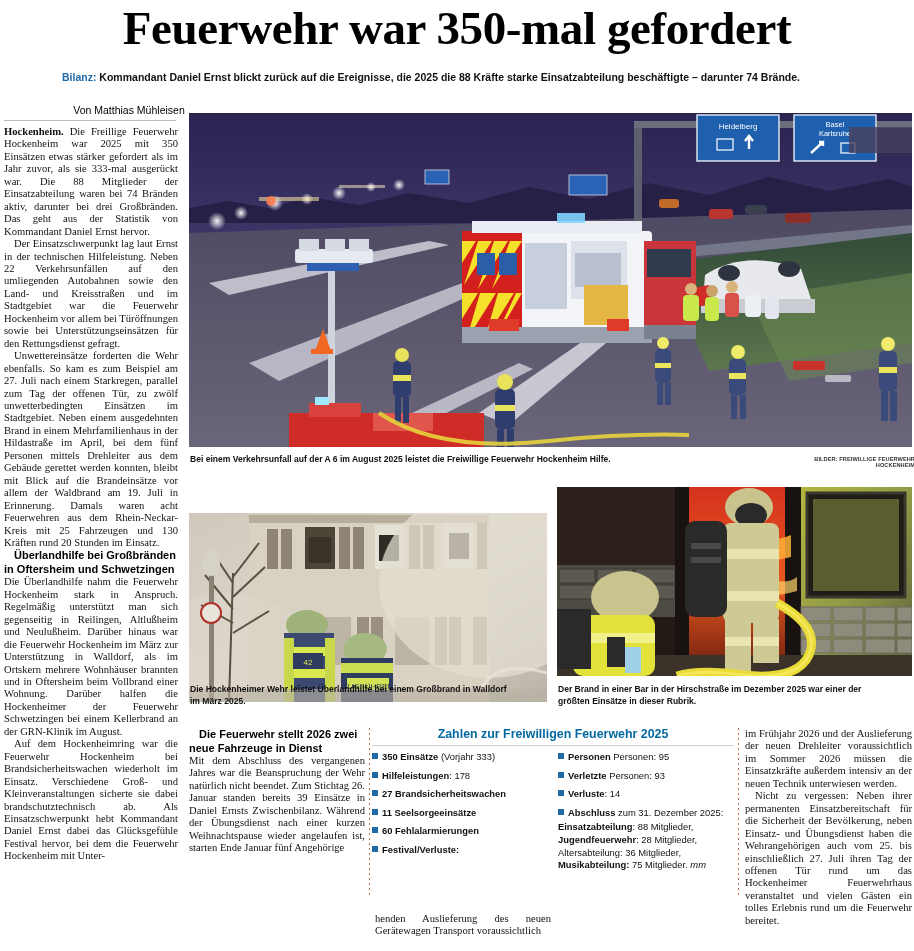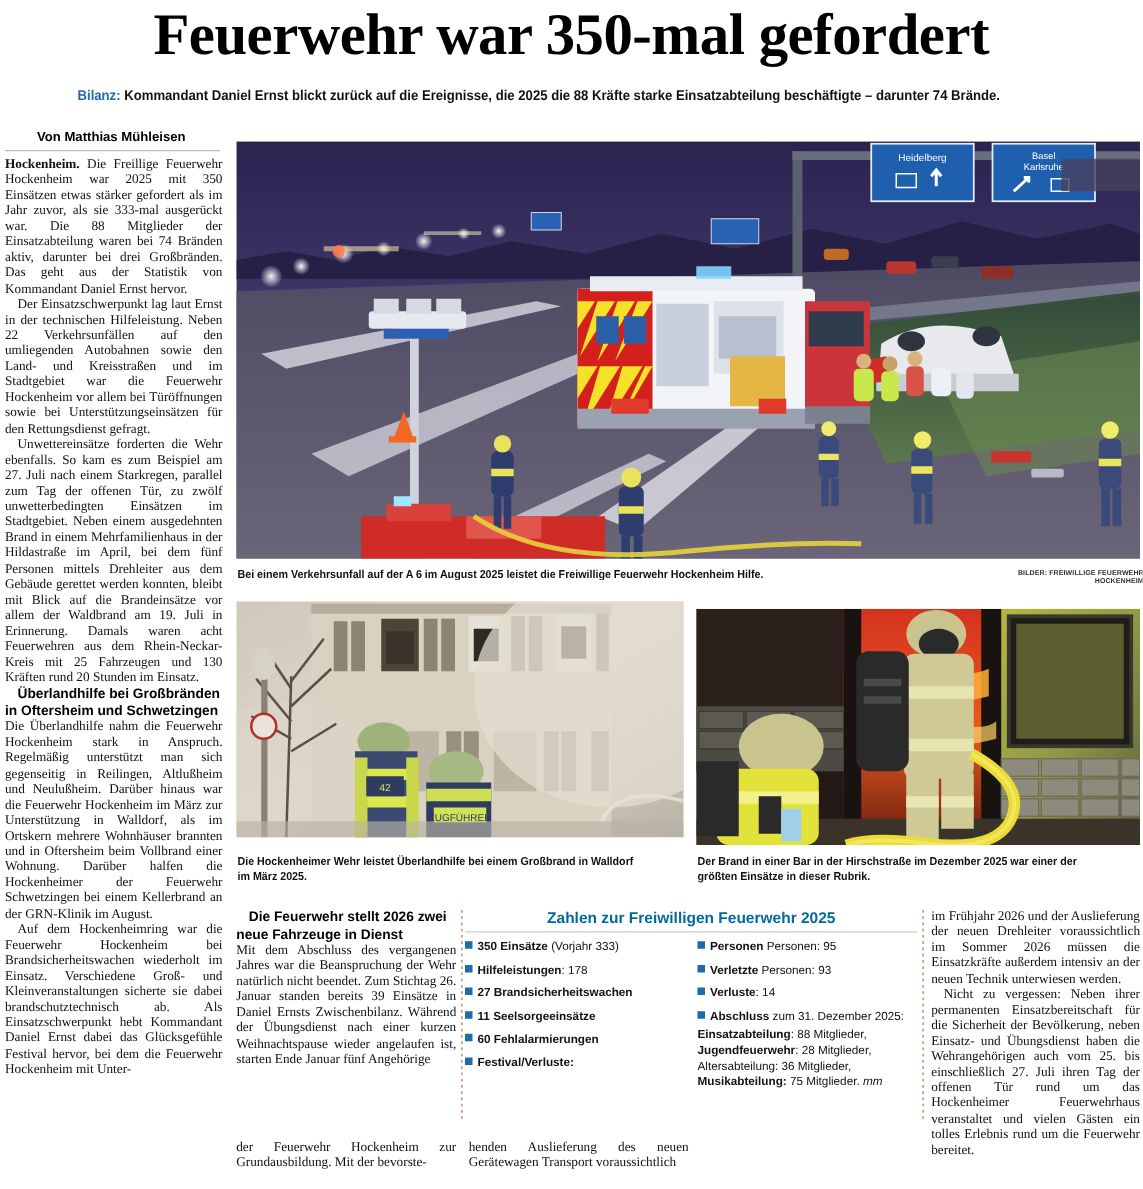--- a/index.html
+++ b/index.html
@@ -34,23 +34,24 @@
     transform:scaleX(0.93);
     transform-origin:left center;
   }
   .subdeck .kicker{color:#1f6aa8;}
 
   
   .byline{
     position:absolute;left:0;top:104px;width:178px;
     text-align:center;
     font-family:"Liberation Sans", sans-serif;
-    font-weight:bold;
+    font-weight:normal;
     font-size:10.5px;
     color:#000;
+    padding-left:40px;
   }
   .byline-rule{
     position:absolute;left:4px;top:120px;width:172px;height:1px;
     background:#b9b9b9;
   }
 
   
   .col{
     position:absolute;
     font-family:"Liberation Serif", serif;
@@ -74,23 +75,23 @@
     color:#000;
   }
 
   #col1{left:4px;top:126px;width:174px;}
   #col2{left:189px;top:728px;width:176px;}
   #col2b{left:189px;top:913px;width:176px;}
   #col3b{left:375px;top:913px;width:176px;}
   #col4{left:745px;top:728px;width:167px;}
 
   
-  .photo{position:absolute;overflow:hidden;background:#fef9c3;}
+  .photo{position:absolute;overflow:hidden;background:#f97316;}
   #photo-main{left:189px;top:113px;width:723px;height:334px;}
-  #photo-left{left:189px;top:481px;width:358px;height:189px;}
+  #photo-left{left:189px;top:513px;width:358px;height:189px;}
   #photo-right{left:557px;top:487px;width:355px;height:189px;}
 
   .cap{
     position:absolute;
     font-family:"Liberation Sans", sans-serif;
     font-size:9.2px;
     font-weight:bold;
     line-height:11.6px;
     color:#111;
     transform:scaleX(0.93);
@@ -527,23 +528,20 @@
       <path d="M220,116 q44,24 32,52 q-12,26 -66,20 q-44,-6 -66,1" stroke="#fff27a" stroke-width="3" fill="none" opacity="0.5"></path>
     </svg>
   </div>
   <div class="cap" id="cap-right">Der Brand in einer Bar in der Hirschstraße im Dezember 2025 war einer der größten Einsätze in dieser Rubrik.</div>
 
   <div class="col" id="col2">
     <p class="subhead">Die Feuerwehr stellt 2026 zwei neue Fahrzeuge in Dienst</p>
     <p class="first"><span>Mit dem Abschluss des vergangenen Jahres war die Beanspruchung der Wehr natürlich nicht beendet. Zum Stichtag 26. Januar standen bereits 39 Einsätze in Daniel Ernsts Zwischenbilanz. Während der Übungsdienst nach einer kurzen Weihnachtspause wieder angelaufen ist, starten Ende Januar fünf Angehörige</span></p>
   </div>
 
-  <div class="col" id="col2b">
-    <p class="first"><span>der Feuerwehr Hockenheim zur Grundausbildung. Mit der bevorste-</span></p>
-  </div>
   <div class="col" id="col3b">
     <p class="first"><span>henden Auslieferung des neuen Gerätewagen Transport voraussichtlich</span></p>
   </div>
 
   <div class="col" id="col4">
     <p class="first"><span>im Frühjahr 2026 und der Auslieferung der neuen Drehleiter voraussichtlich im Sommer 2026 müssen die Einsatzkräfte außerdem intensiv an der neuen Technik unterwiesen werden.</span></p>
     <p><span>Nicht zu vergessen: Neben ihrer permanenten Einsatzbereitschaft für die Sicherheit der Bevölkerung, neben Einsatz- und Übungsdienst haben die Wehrangehörigen auch vom 25. bis einschließlich 27. Juli ihren Tag der offenen Tür rund um das Hockenheimer Feuerwehrhaus veranstaltet und vielen Gästen ein tolles Erlebnis rund um die Feuerwehr bereitet.</span></p>
   </div>
 
   <div class="vdot" style="left:369px;top:728px;height:168px;"></div>

